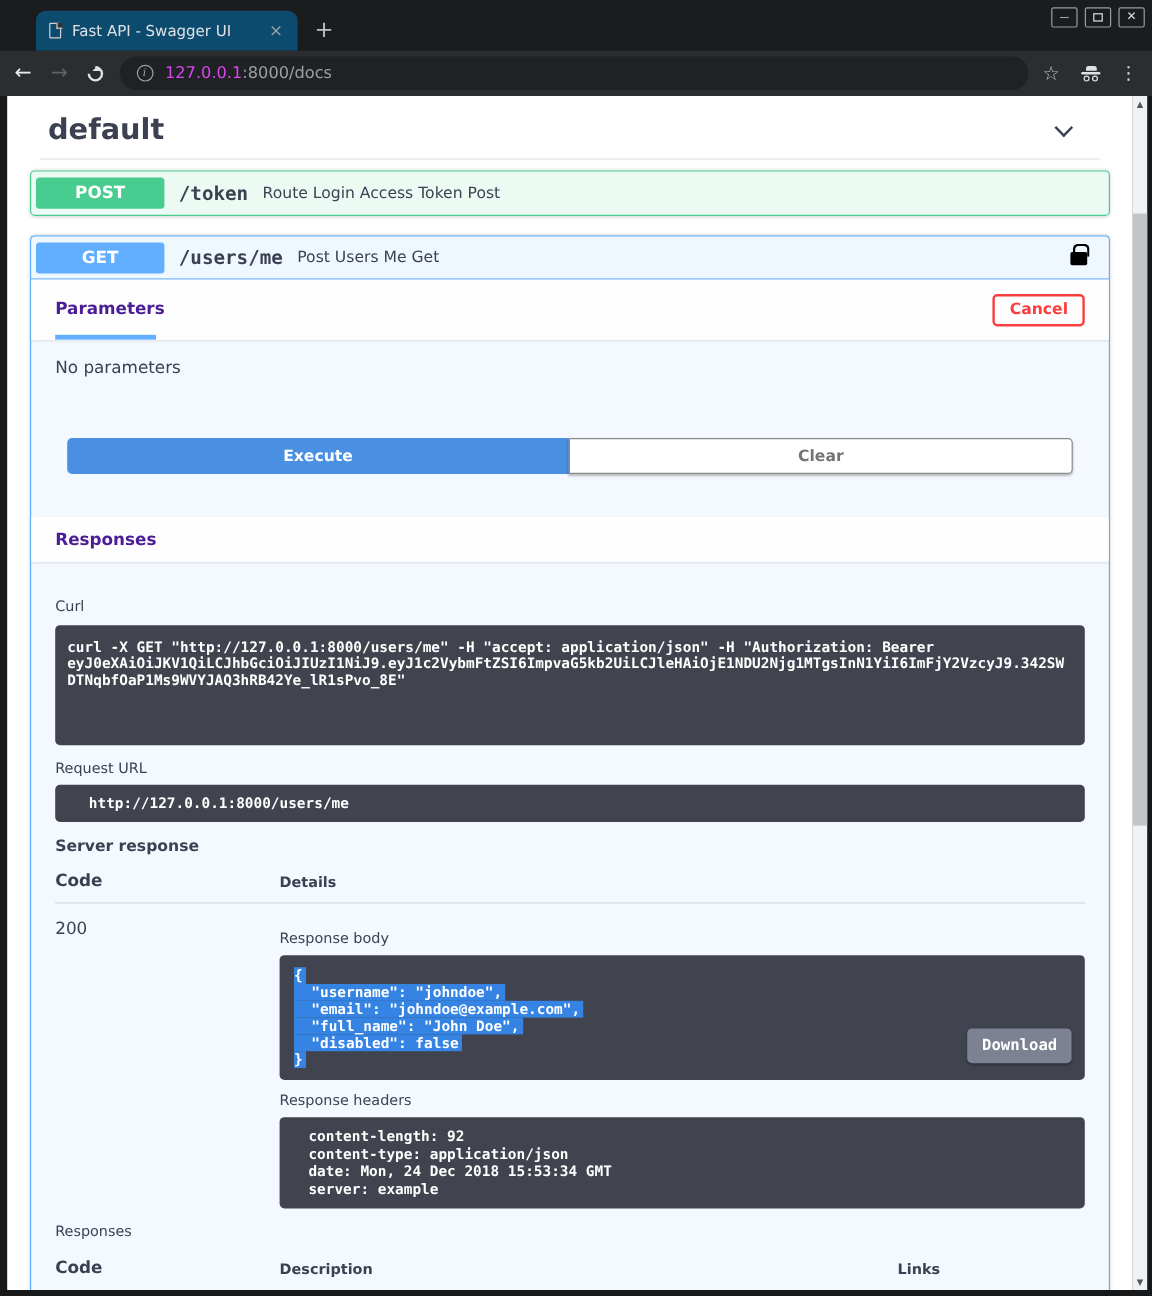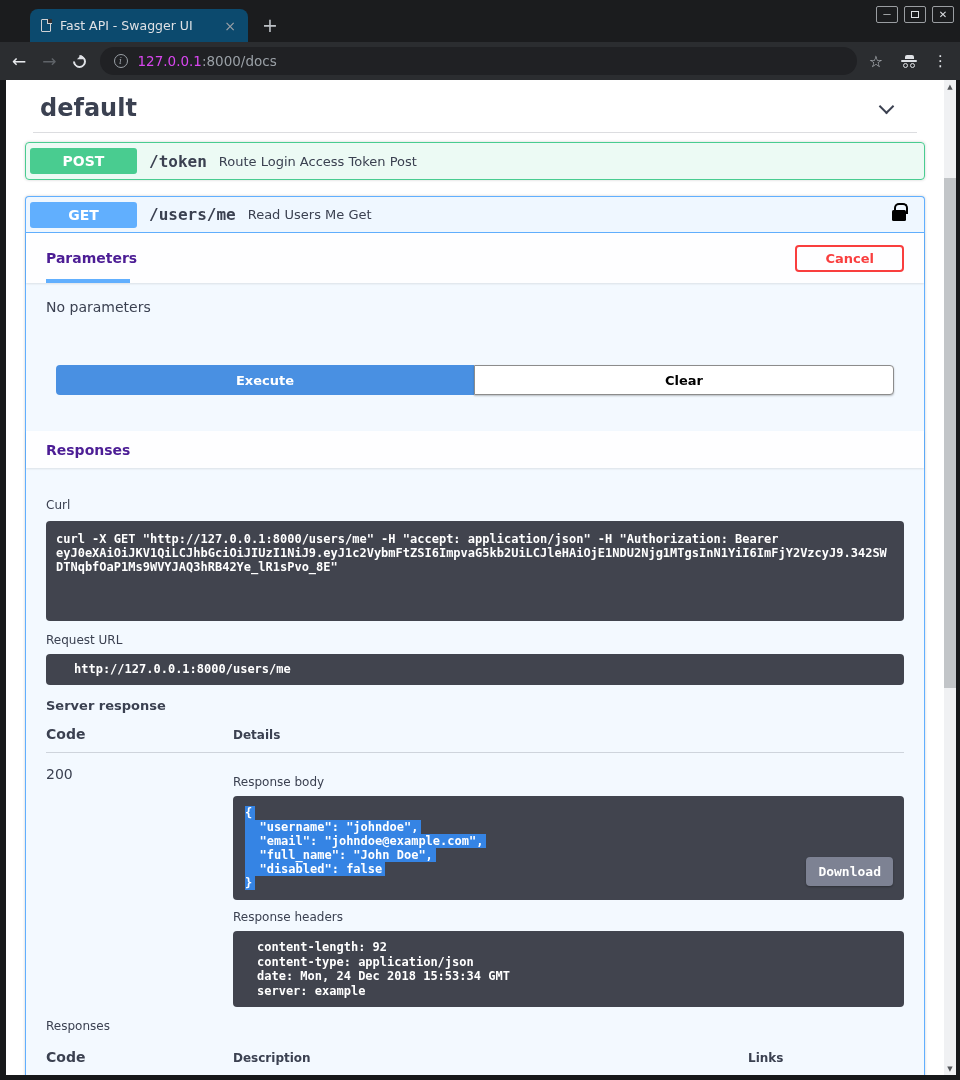--- a/index.html
+++ b/index.html
@@ -81,28 +81,28 @@
                   border:2.5px solid #000; border-bottom:none; border-radius:5px 5px 0 0; }
 
   .op-body { background:rgba(97,175,254,.08); }
   .blk-head { background:rgba(255,255,255,.85); box-shadow:0 1px 2px rgba(0,0,0,.1);
               display:flex; align-items:center; padding:0 20px; position:relative; }
   .blk-head.params { height:50px; }
   .blk-head.resp { height:37px; }
   .tab-label { font-size:14px; font-weight:bold; color:#4c1d95; }
   .tab-underline { position:absolute; bottom:0; left:20px; width:84px; height:4px; background:#61affe; }
   .cancel-btn { margin-left:auto; border:2px solid #f93e3e; color:#f93e3e; font-weight:bold; font-size:13px;
-                background:transparent; border-radius:4px; padding:4px 28px; font-family:inherit; }
+                background:transparent; border-radius:4px; padding:4px 12px; font-family:inherit; }
 
   .params-area { padding:16px 20px 36px 20px; }
   .no-params { font-size:14px; color:#3b4151; }
   .exec-row { display:flex; margin:50px 10px 0 10px; }
   .exec-btn { flex:1; height:30px; background:#4990e2; color:#fff; font-weight:bold; font-size:13px;
               border:none; border-radius:4px 0 0 4px; font-family:inherit; }
-  .clear-btn { flex:1; height:30px; background:#fff; color:#000000; font-weight:bold; font-size:13px;
+  .clear-btn { flex:1; height:30px; background:#fff; color:#737373; font-weight:bold; font-size:13px;
                border:1px solid #8c8c8c; border-radius:0 4px 4px 0; box-shadow:0 1px 2px rgba(0,0,0,.25);
                font-family:inherit; }
 
   .resp-area { padding:0 20px 6px 20px; }
   .mini-label { font-size:12px; font-weight:normal; color:#3b4151; }
   .curl-label { margin-top:30px; }
   .codebox { background:#41444e; border-radius:4px; color:#fff;
              font-family:"DejaVu Sans Mono","Liberation Mono",monospace; font-weight:bold; font-size:12px;
              line-height:14px; }
   .curl-box { margin-top:9px; height:100px; padding:11px 10px; white-space:pre-wrap;
@@ -189,21 +189,21 @@
           <span class="method-badge post">POST</span>
           <span class="op-path">/token</span>
           <span class="op-summary-text">Route Login Access Token Post</span>
         </div>
       </div>
 
       <div class="opblock get">
         <div class="op-summary">
           <span class="method-badge get">GET</span>
           <span class="op-path">/users/me</span>
-          <span class="op-summary-text">Read Users Me Get</span>
+          <span class="op-summary-text">Post Users Me Get</span>
           <span class="lock"></span>
         </div>
 
         <div class="op-body">
 
           <div class="blk-head params">
             <span class="tab-label">Parameters</span>
             <span class="tab-underline"></span>
             <button class="cancel-btn">Cancel</button>
           </div>

